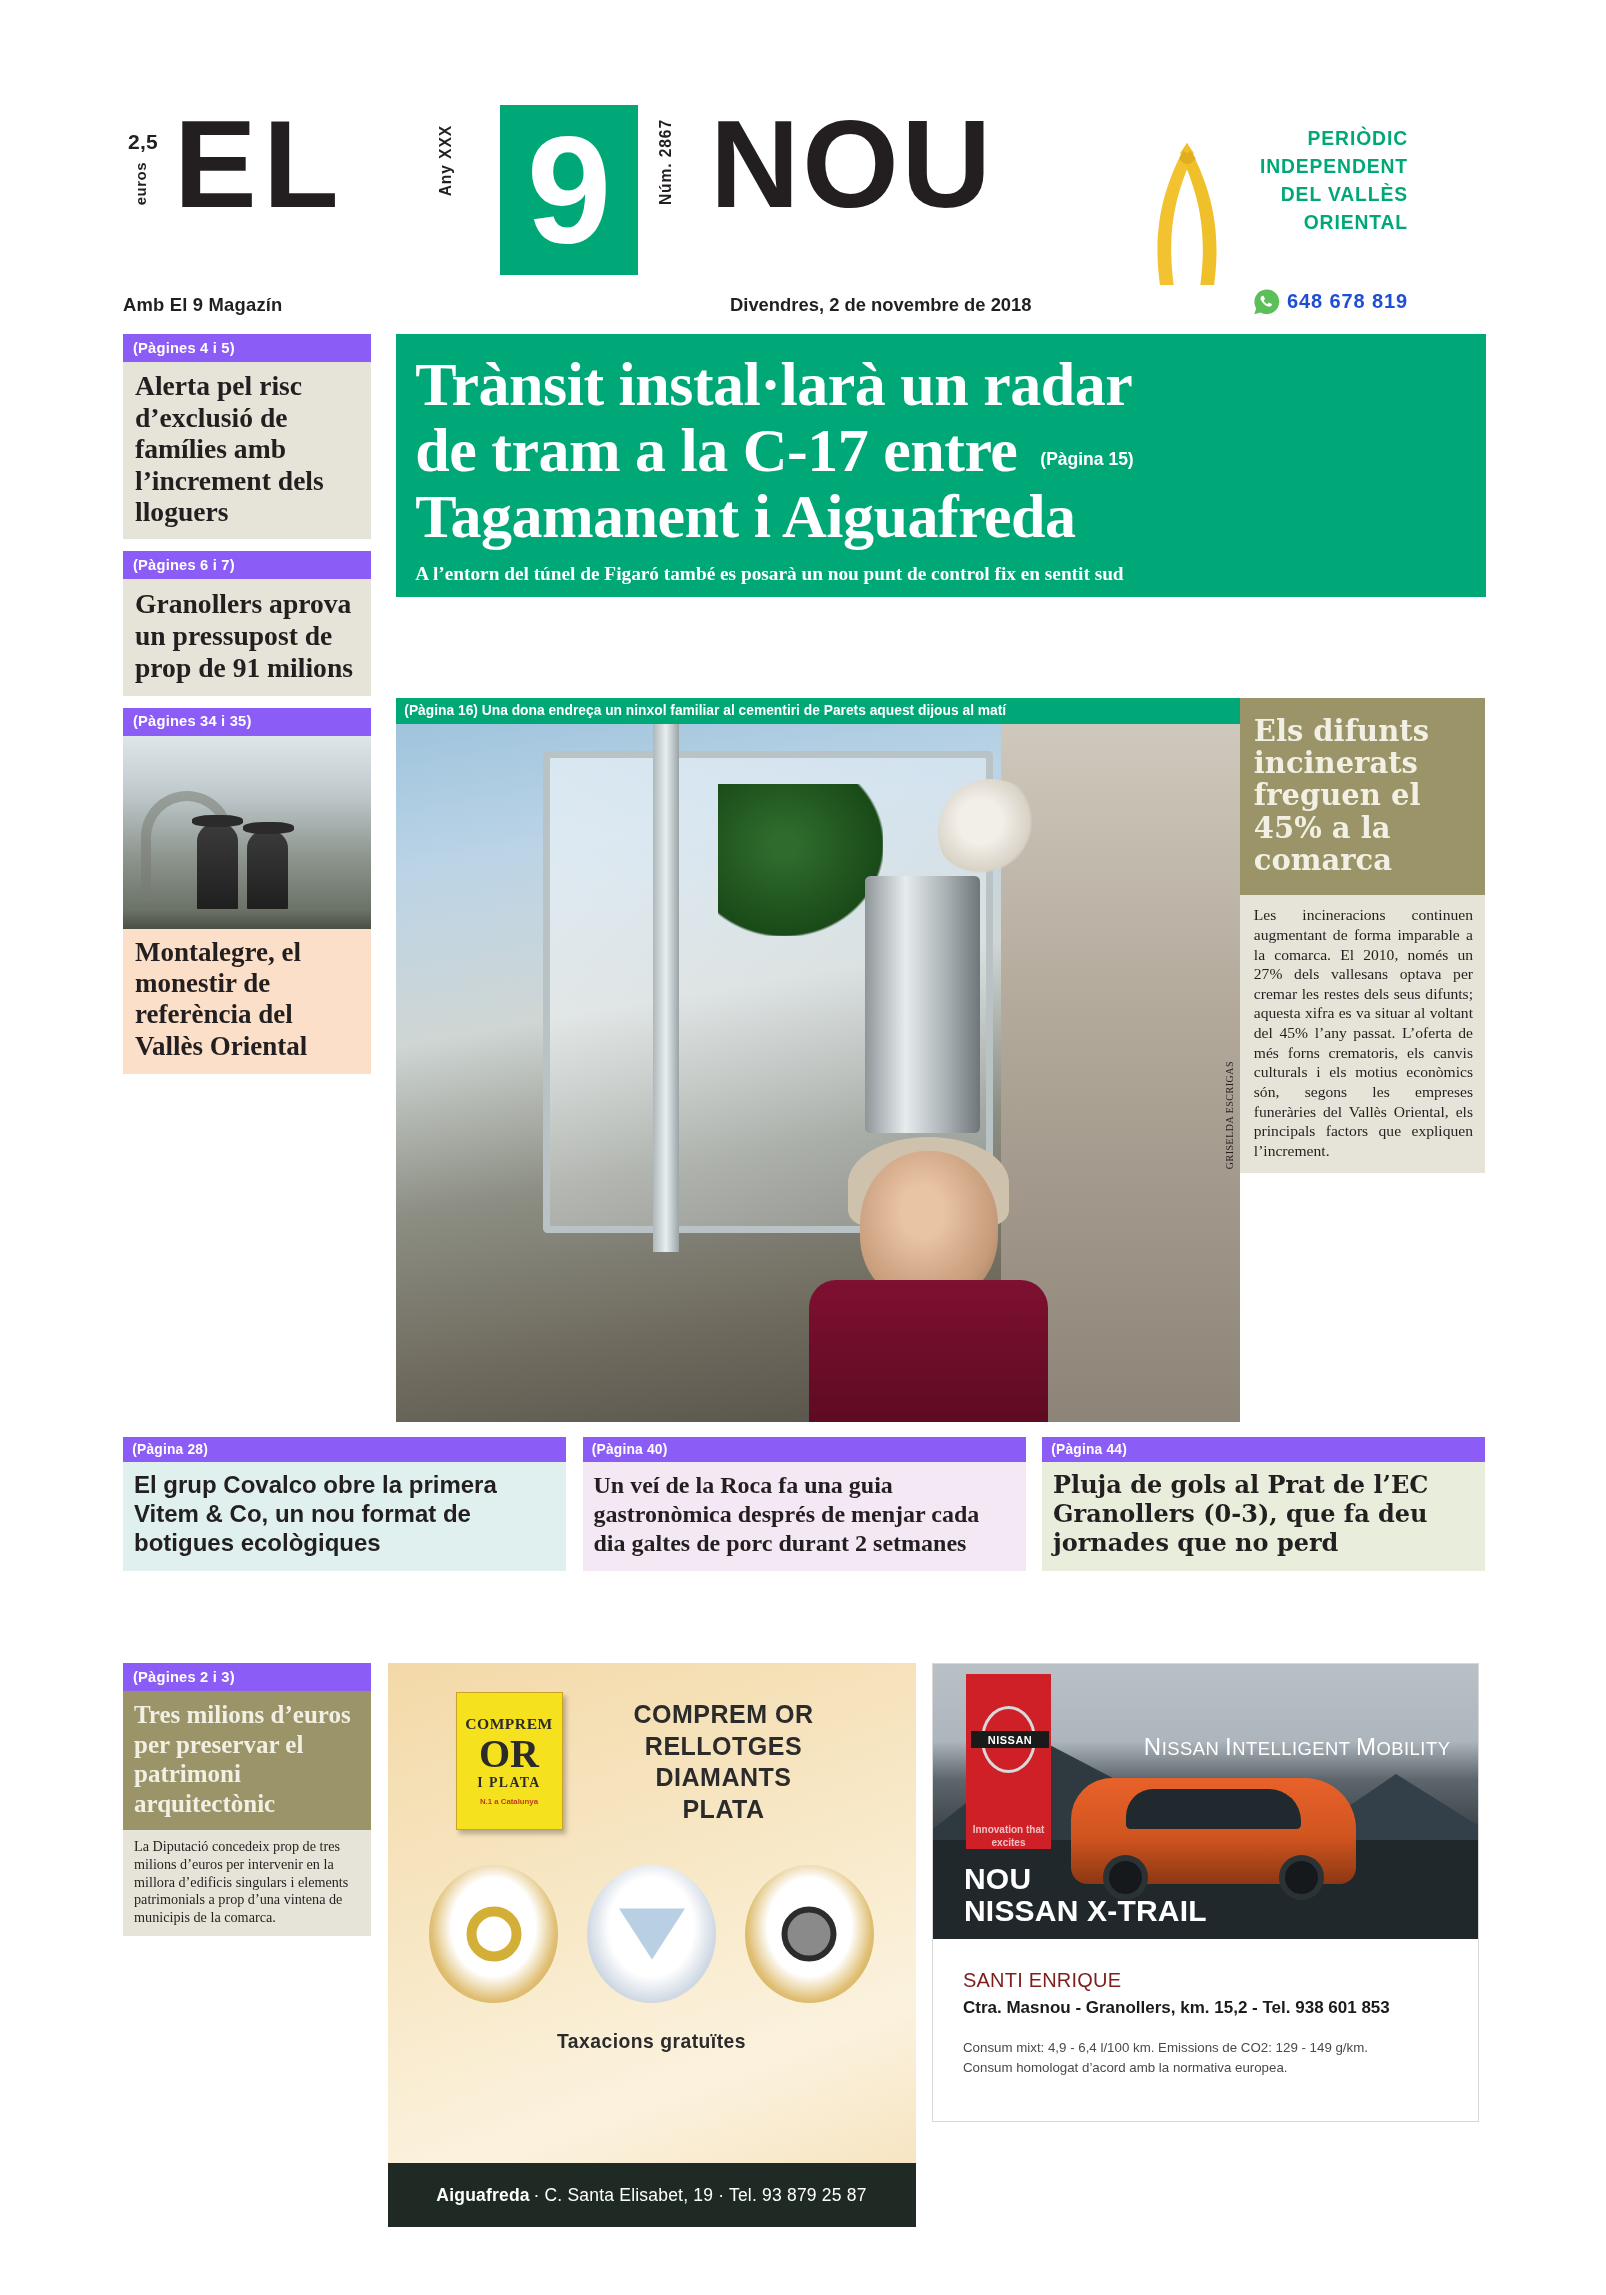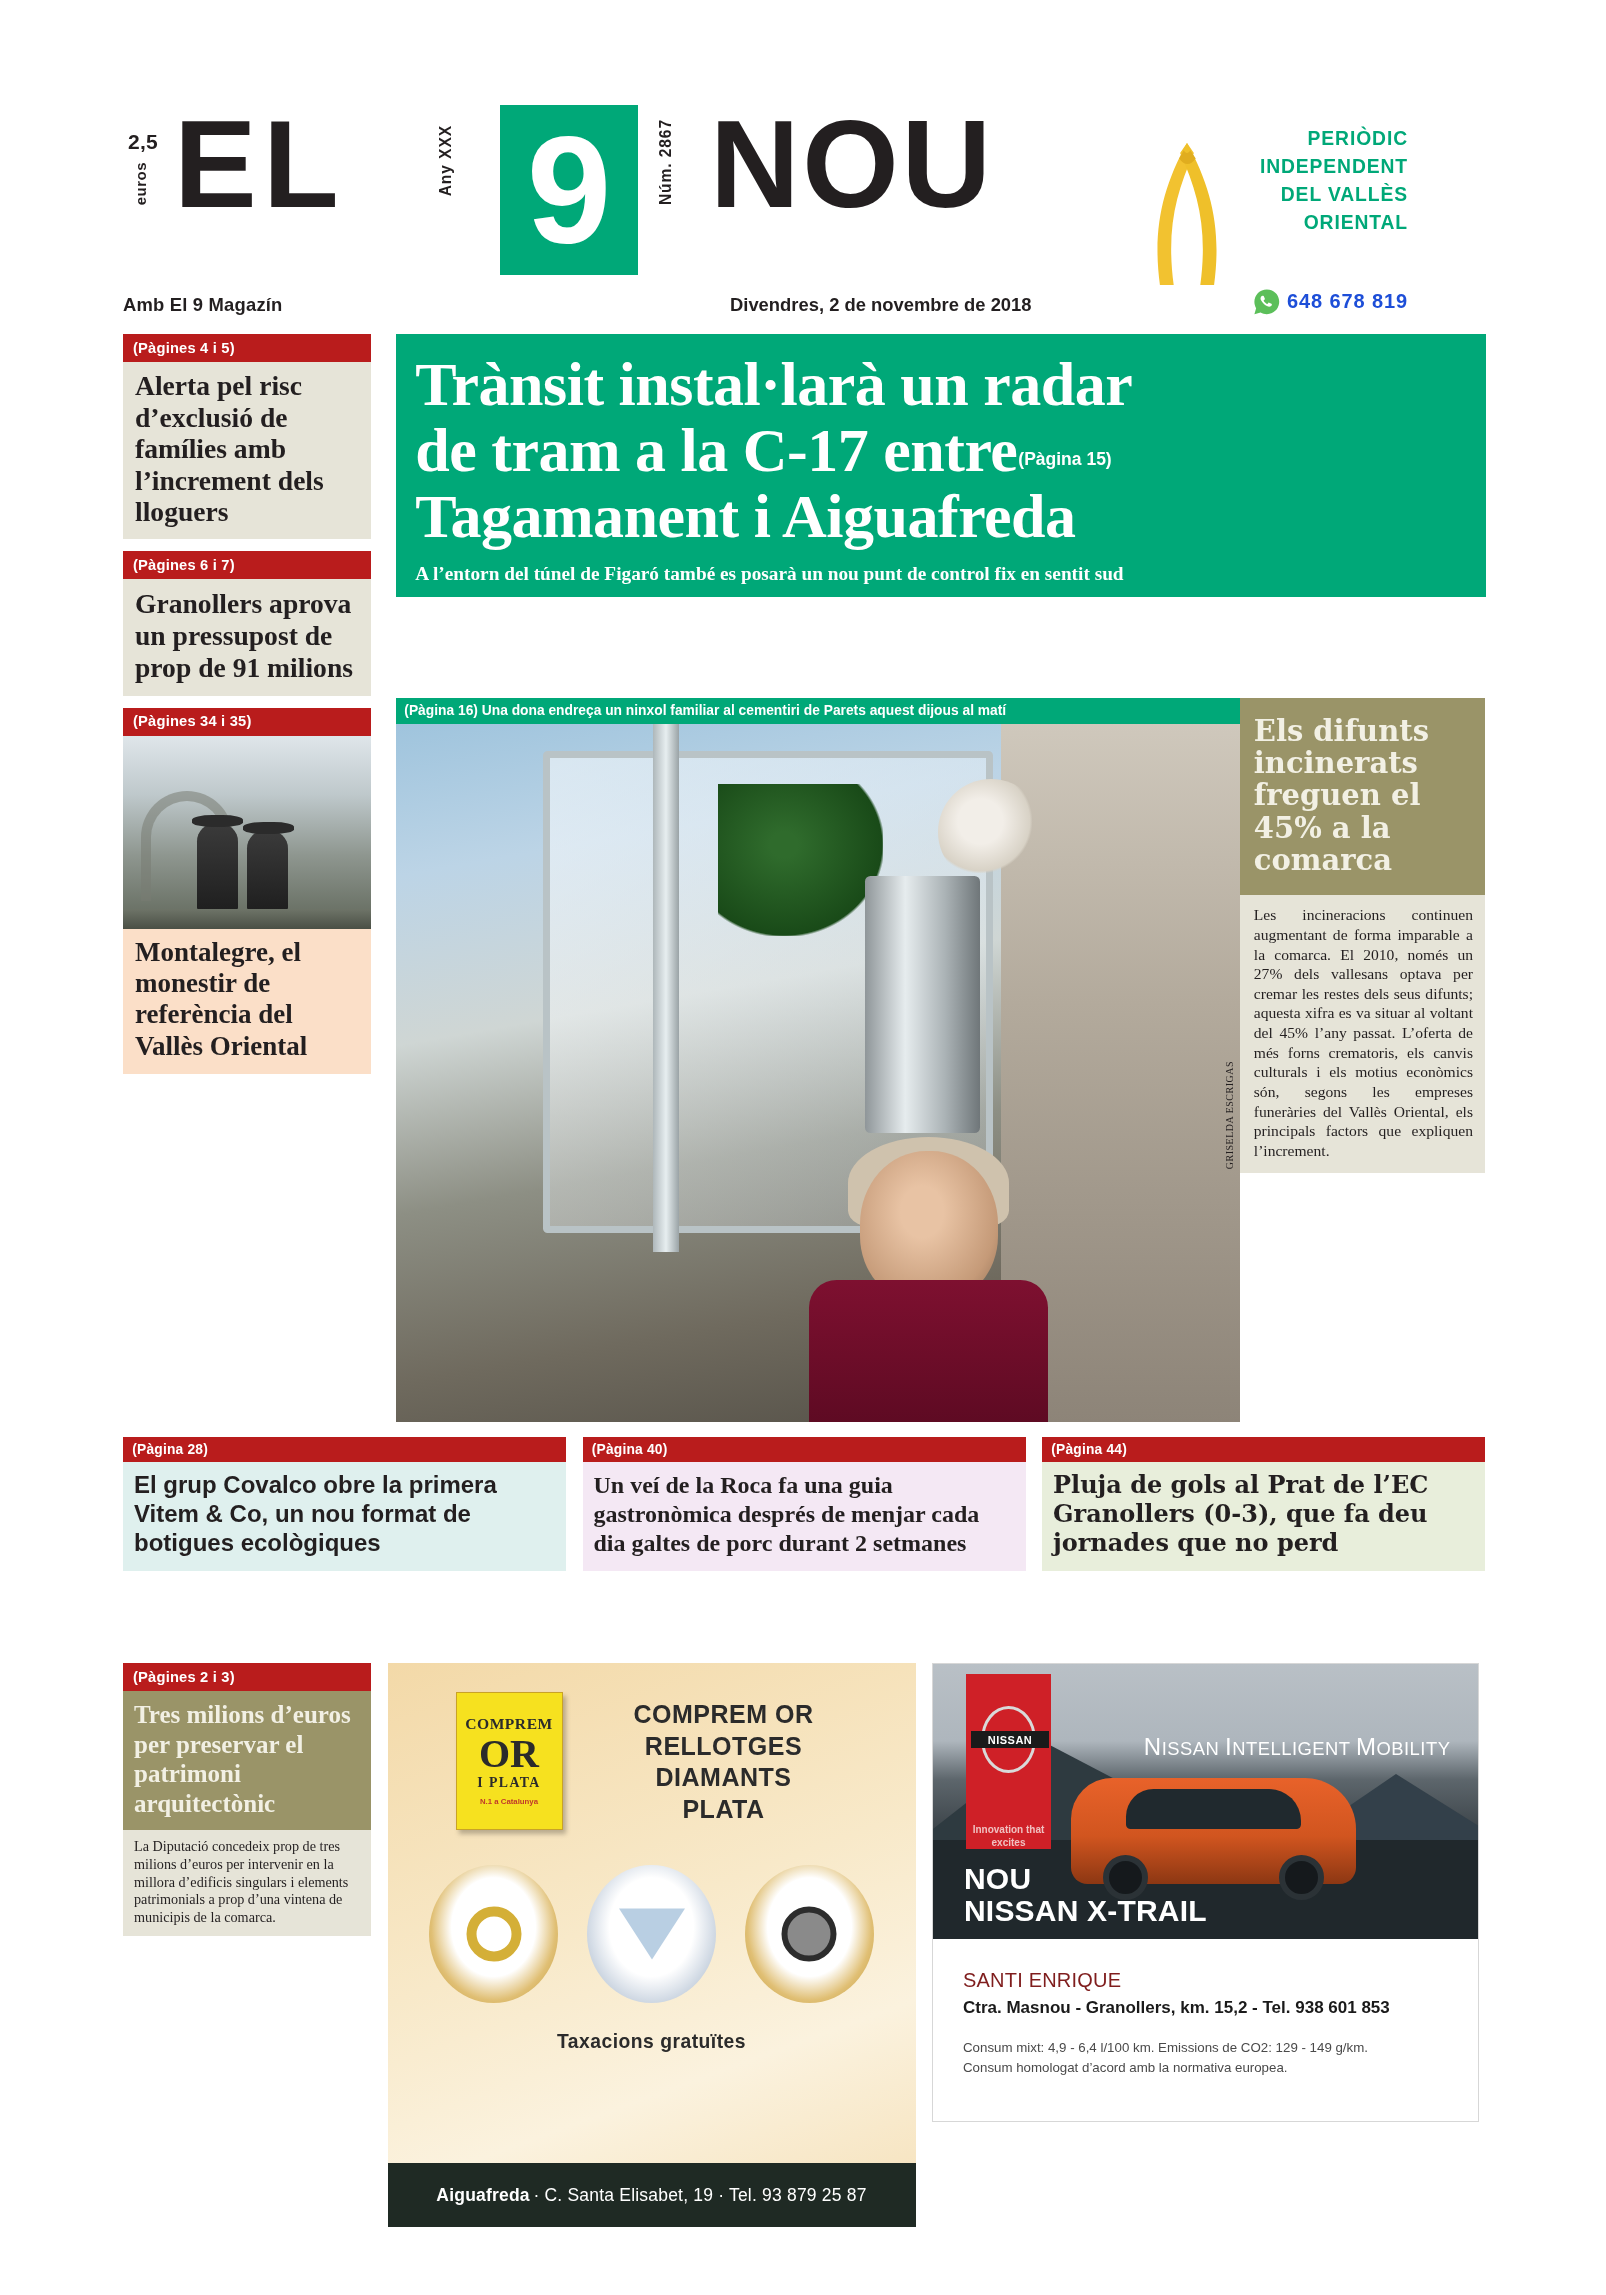--- a/index.html
+++ b/index.html
@@ -77,21 +77,21 @@
   }
   .phone-wrap {
     position: absolute; right: 128px; top: 288px;
     display: flex; align-items: center; gap: 6.4px;
   }
   .wa-icon { width: 27.6px; height: 27.6px; }
   .phone-num { font-size: 20px; font-weight: bold; color: #1d4ed8; letter-spacing: 0.9px; }
 
   
   .tag {
-    background: #b91c1c; color: #fff;
+    background: #8b5cf6; color: #fff;
     font-size: 14.7px; font-weight: bold;
     padding: 5.5px 9.2px 6.4px 10px; letter-spacing: 0.2px;
   }
   .tag-sm { font-size: 13.8px; padding: 4.6px 8.3px 5.5px 9.2px; }
 
   .teaser-body {
     padding: 8.3px 11px 12px 12px;
     font-family: "Liberation Serif", serif;
     font-weight: bold; color: #231f20;
   }
@@ -119,21 +119,21 @@
     padding: 18.4px 19.3px 12px 19.3px;
   }
   .lead h1 {
     color: #fff; font-family: "Liberation Serif", serif;
     font-size: 62px; line-height: 1.06; font-weight: bold;
     letter-spacing: -0.5px;
   }
   .lead .pag-inline {
     font-family: "Liberation Sans", sans-serif;
     font-size: 17.5px; font-weight: bold; vertical-align: 6.4px;
-    margin-left: 1px; letter-spacing: 0;
+    margin-left: 23px; letter-spacing: 0;
   }
   .lead .sub {
     color: #fff; font-family: "Liberation Serif", serif;
     font-size: 19.3px; font-weight: bold; margin-top: 13.8px;
   }
 
   
   .photo-band {
     position: absolute; left: 396px; top: 698px;
     width: 844px;

